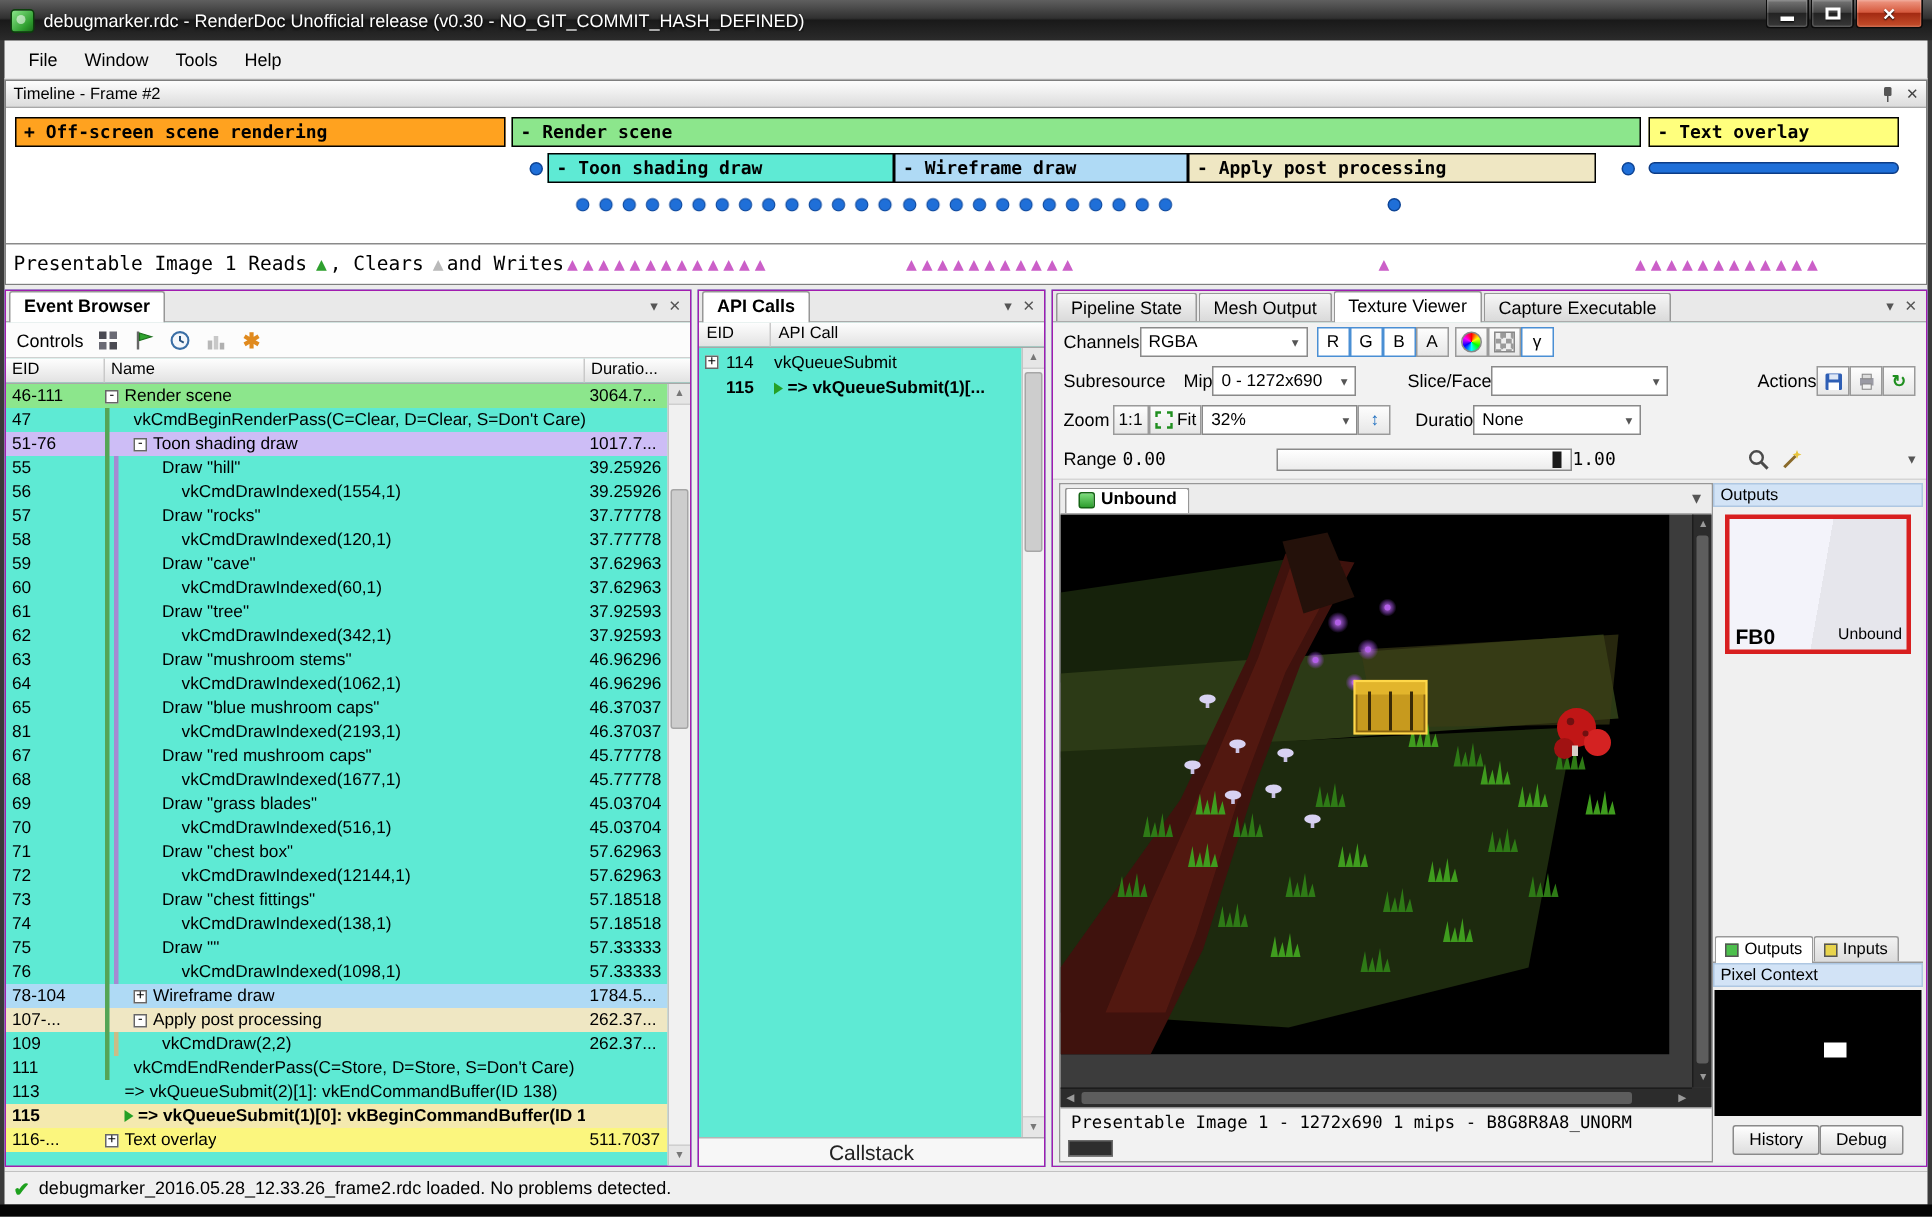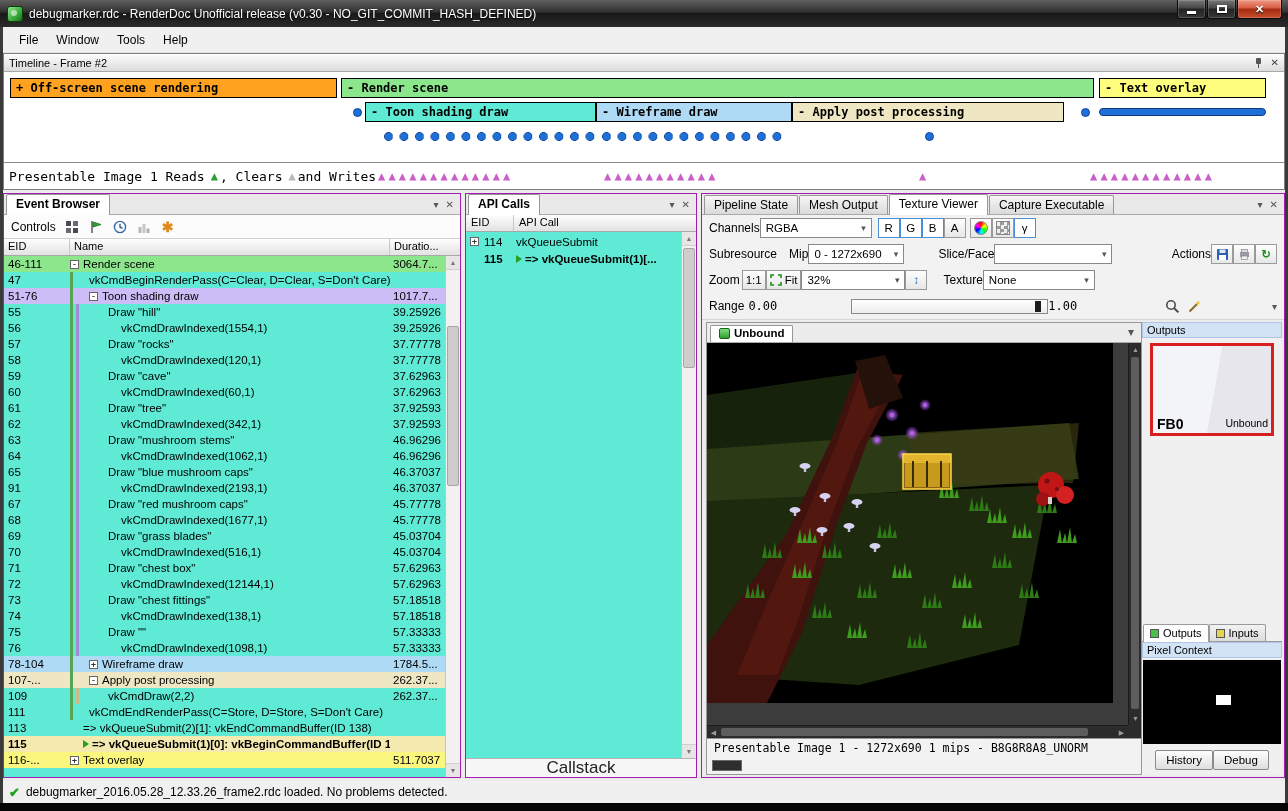--- a/index.html
+++ b/index.html
@@ -79,21 +79,21 @@
   .api-head{display:flex;height:17px;background:linear-gradient(#fefefe,#e2e2e2);border-bottom:1px solid #a8a8a8;font-size:11px;flex:none}
   .api-head>div{padding:1px 5px;border-right:1px solid #c9c9c9}
   .ah-eid{width:48px}.ah-call{flex:1;border-right:none!important}
   .api-rows{flex:1;position:relative;overflow:hidden;padding-right:15px;padding-top:1px}
   .api-row{display:flex;height:17px;align-items:center;font-size:11.5px;white-space:nowrap;padding-left:4px}
   .api-exp{width:9px;height:9px;margin-right:5px;flex:none;font:9px/7px "DejaVu Sans Mono",monospace;text-align:center}
   .api-exp.box{border:1px solid #666;background:#fff}
   .api-eid{width:32px;flex:none}
   .api-call{flex:1;overflow:hidden}
   .api-arrow{width:0;height:0;border-left:6px solid #25a025;border-top:4px solid transparent;border-bottom:4px solid transparent;margin-right:3px;flex:none}
-  .callstack{height:19px;border-top:1px solid #b5b5b5;background:#f7f7f7;display:flex;align-items:center;justify-content:center;font-size:17px;color:#222;flex:none}
+  .callstack{height:19px;border-top:1px solid #b5b5b5;background:#f7f7f7;display:flex;align-items:center;justify-content:center;font-size:14px;color:#222;flex:none}
 
   
   .right{flex:1;min-width:0}
   .tv-toolbar{background:#f2f2f2;border-bottom:1px solid #d5d5d5;flex:none}
   .tv-row{display:flex;align-items:center;gap:0;padding:0 7px;height:26px;font-size:12px}
   .combo{height:20px;border:1px solid #898989;background:#fff;display:flex;align-items:center;padding:0 5px;font-size:11.5px;gap:4px;flex:none}
   .combo .arr{margin-left:auto;color:#555;font-size:9px}
   .tbtn{height:20px;min-width:22px;border:1px solid #9a9a9a;background:linear-gradient(#fdfdfd,#e7e7e7);display:flex;align-items:center;justify-content:center;font-size:11.5px;padding:0 3px;flex:none}
   .tbtn.on{border-color:#4a8fd4;background:#fff}
   .wheel{width:14px;height:14px;border-radius:50%;background:conic-gradient(#f00,#ff0,#0f0,#0ff,#00f,#f0f,#f00);border:1px solid #888}
@@ -395,21 +395,21 @@
               <div class="eb-eid">65</div>
               <div class="eb-name">
                 <span class="eb-guide" style="background: rgb(85, 165, 85);"></span>
                 <span class="eb-guide" style="background: rgb(165, 138, 210);"></span>
                 <span style="width: 26px; flex: 0 0 auto;"></span>
                 <span class="eb-text">Draw "blue mushroom caps"</span>
               </div>
               <div class="eb-dur">46.37037</div>
             </div>
             <div class="eb-row">
-              <div class="eb-eid">91</div>
+              <div class="eb-eid">81</div>
               <div class="eb-name">
                 <span class="eb-guide" style="background: rgb(85, 165, 85);"></span>
                 <span class="eb-guide" style="background: rgb(165, 138, 210);"></span>
                 <span style="width: 39px; flex: 0 0 auto;"></span>
                 <span class="eb-text">vkCmdDrawIndexed(2193,1)</span>
               </div>
               <div class="eb-dur">46.37037</div>
             </div>
             <div class="eb-row">
               <div class="eb-eid">67</div>
@@ -687,21 +687,21 @@
               <svg class="ic" width="12" height="12" style="margin-right:3px">
                   <path d="M1 4 V1 H4 M8 1 H11 V4 M11 8 V11 H8 M4 11 H1 V8" fill="none" stroke="#1f8f1f" stroke-width="1.6"></path>
                 </svg>
               <span>Fit</span>
             </div>
             <div class="combo" style="width:104px">
               <span>32%</span>
                 <span class="arr">▾</span>
             </div>
             <div class="tbtn" style="color:#1f6fc0;font-weight:bold">↕</div>
-            <span style="margin-left:16px">Texture</span>
+            <span style="margin-left:16px">Duratio</span>
             <div class="combo" style="width:112px">
               <span>None</span>
                 <span class="arr">▾</span>
             </div>
           </div>
           <div class="tv-row">
             <span>Range</span>
             <span class="mono" style="margin-left:4px">0.00</span>
             <div class="range-track" style="margin-left:74px">
               <div class="range-handle"></div>

